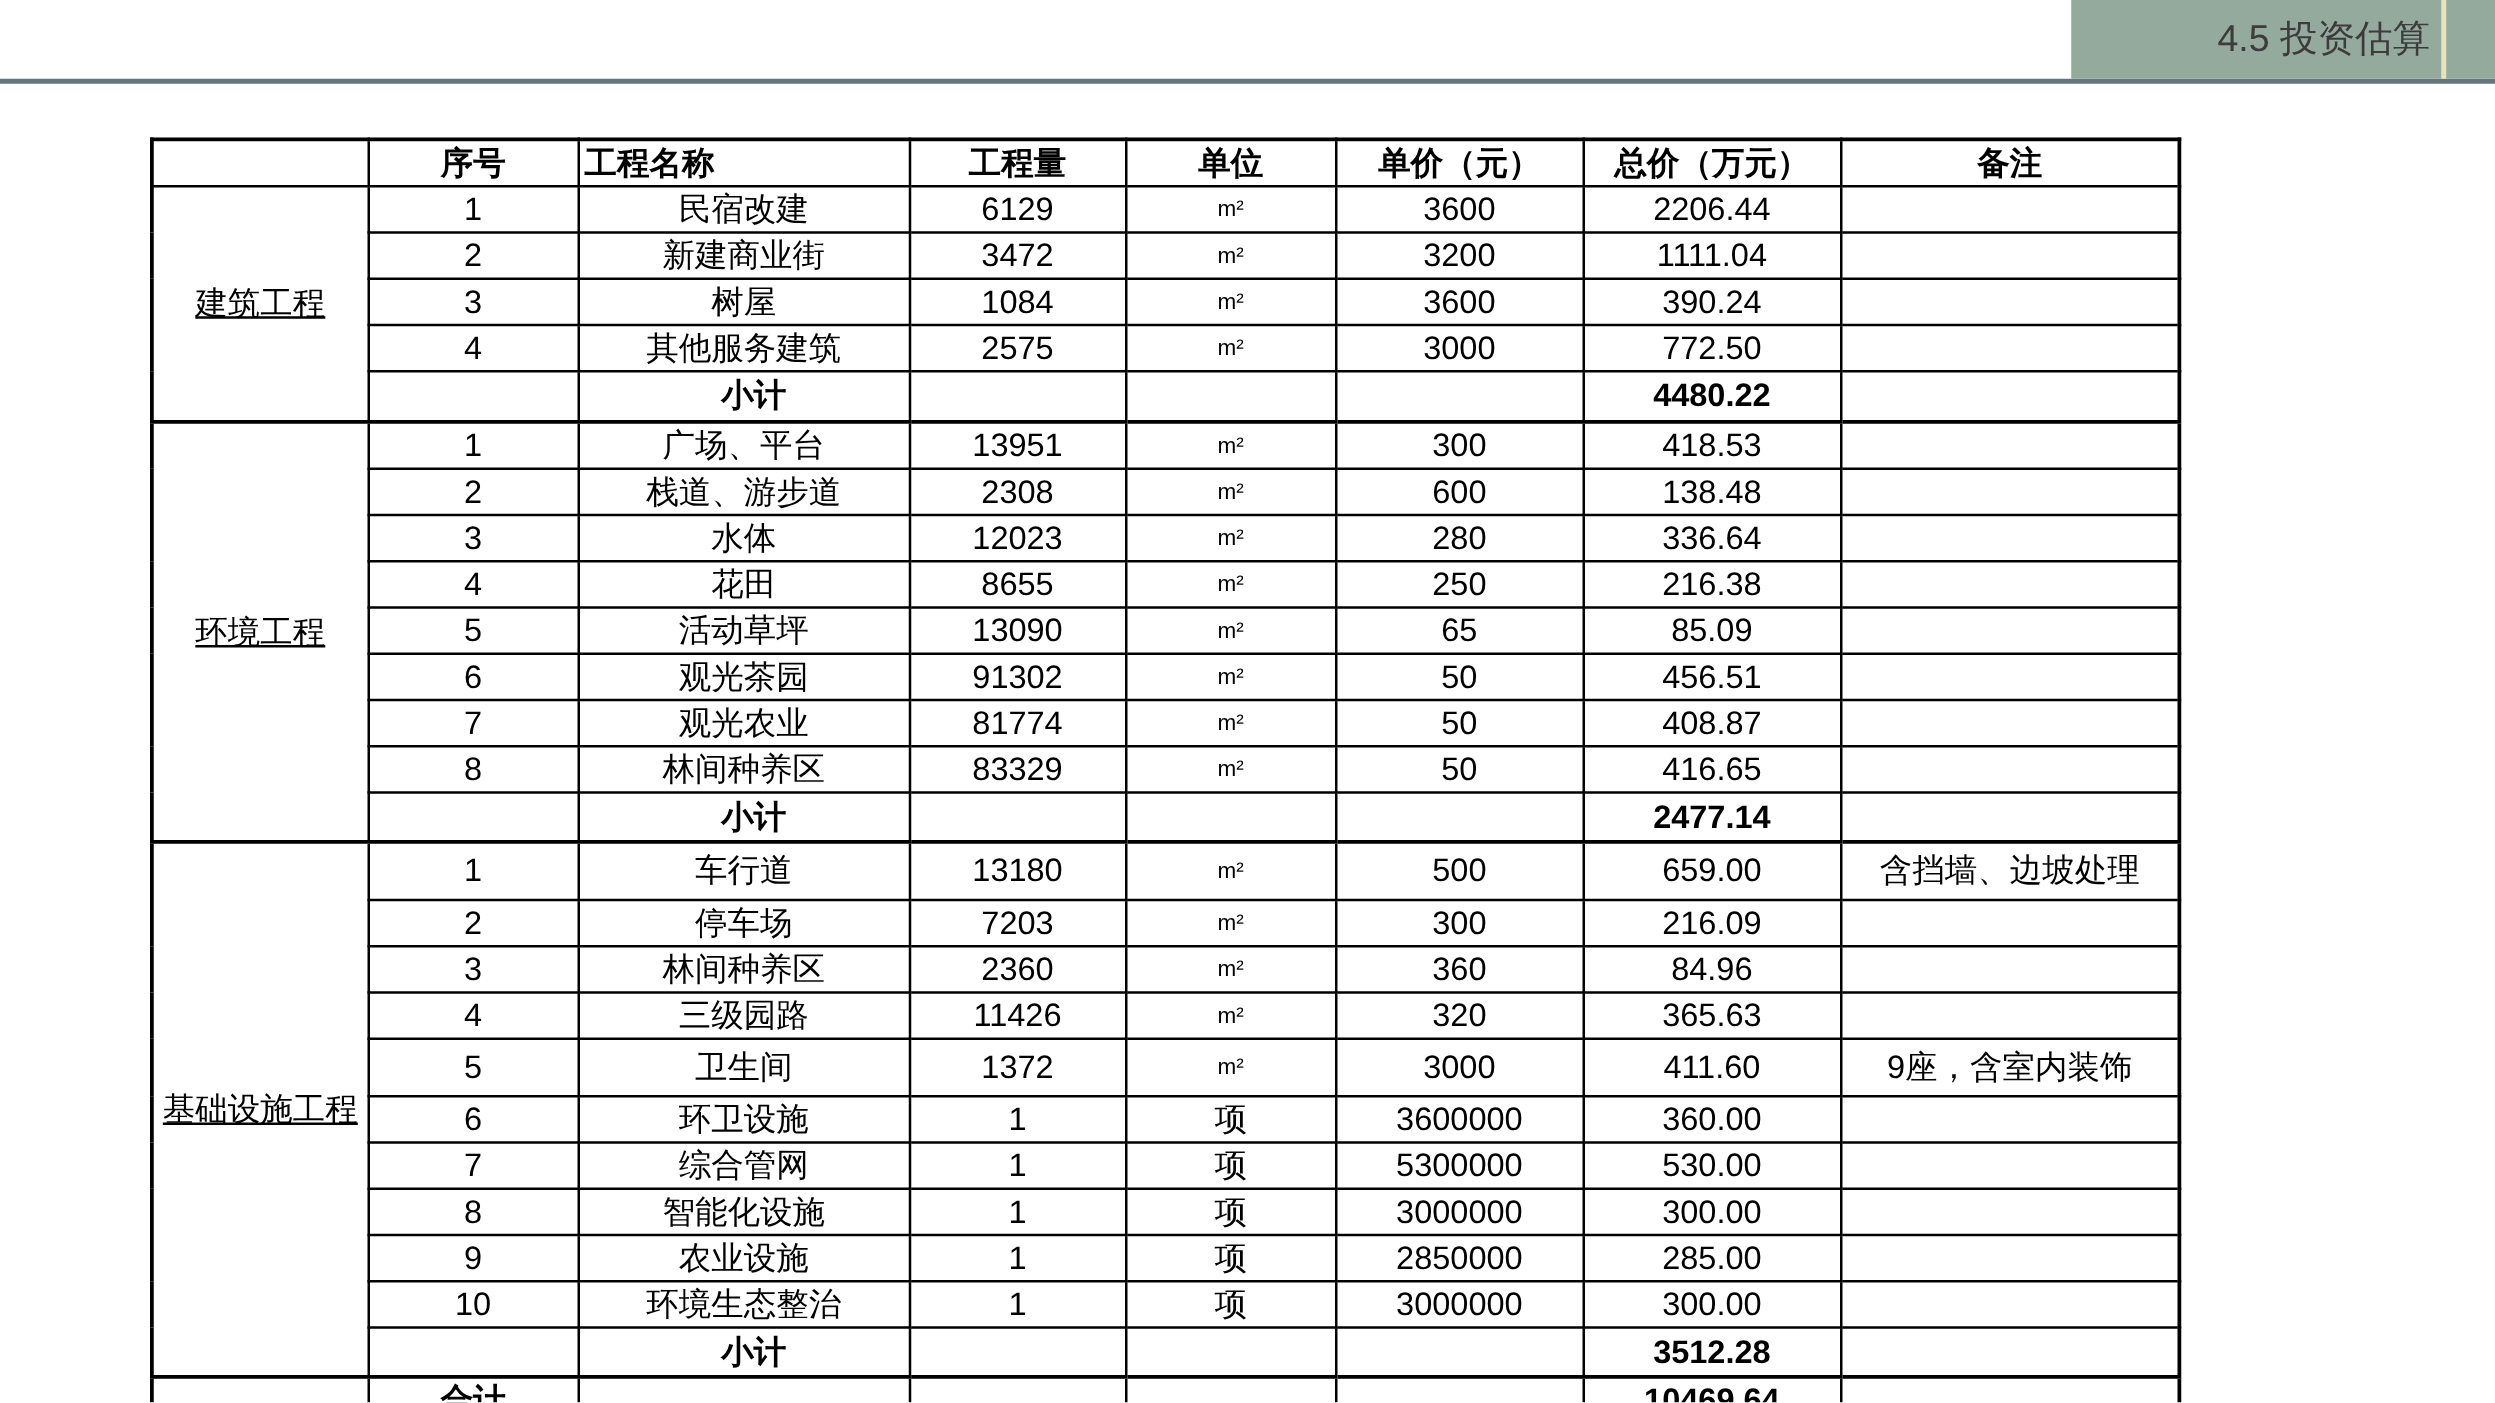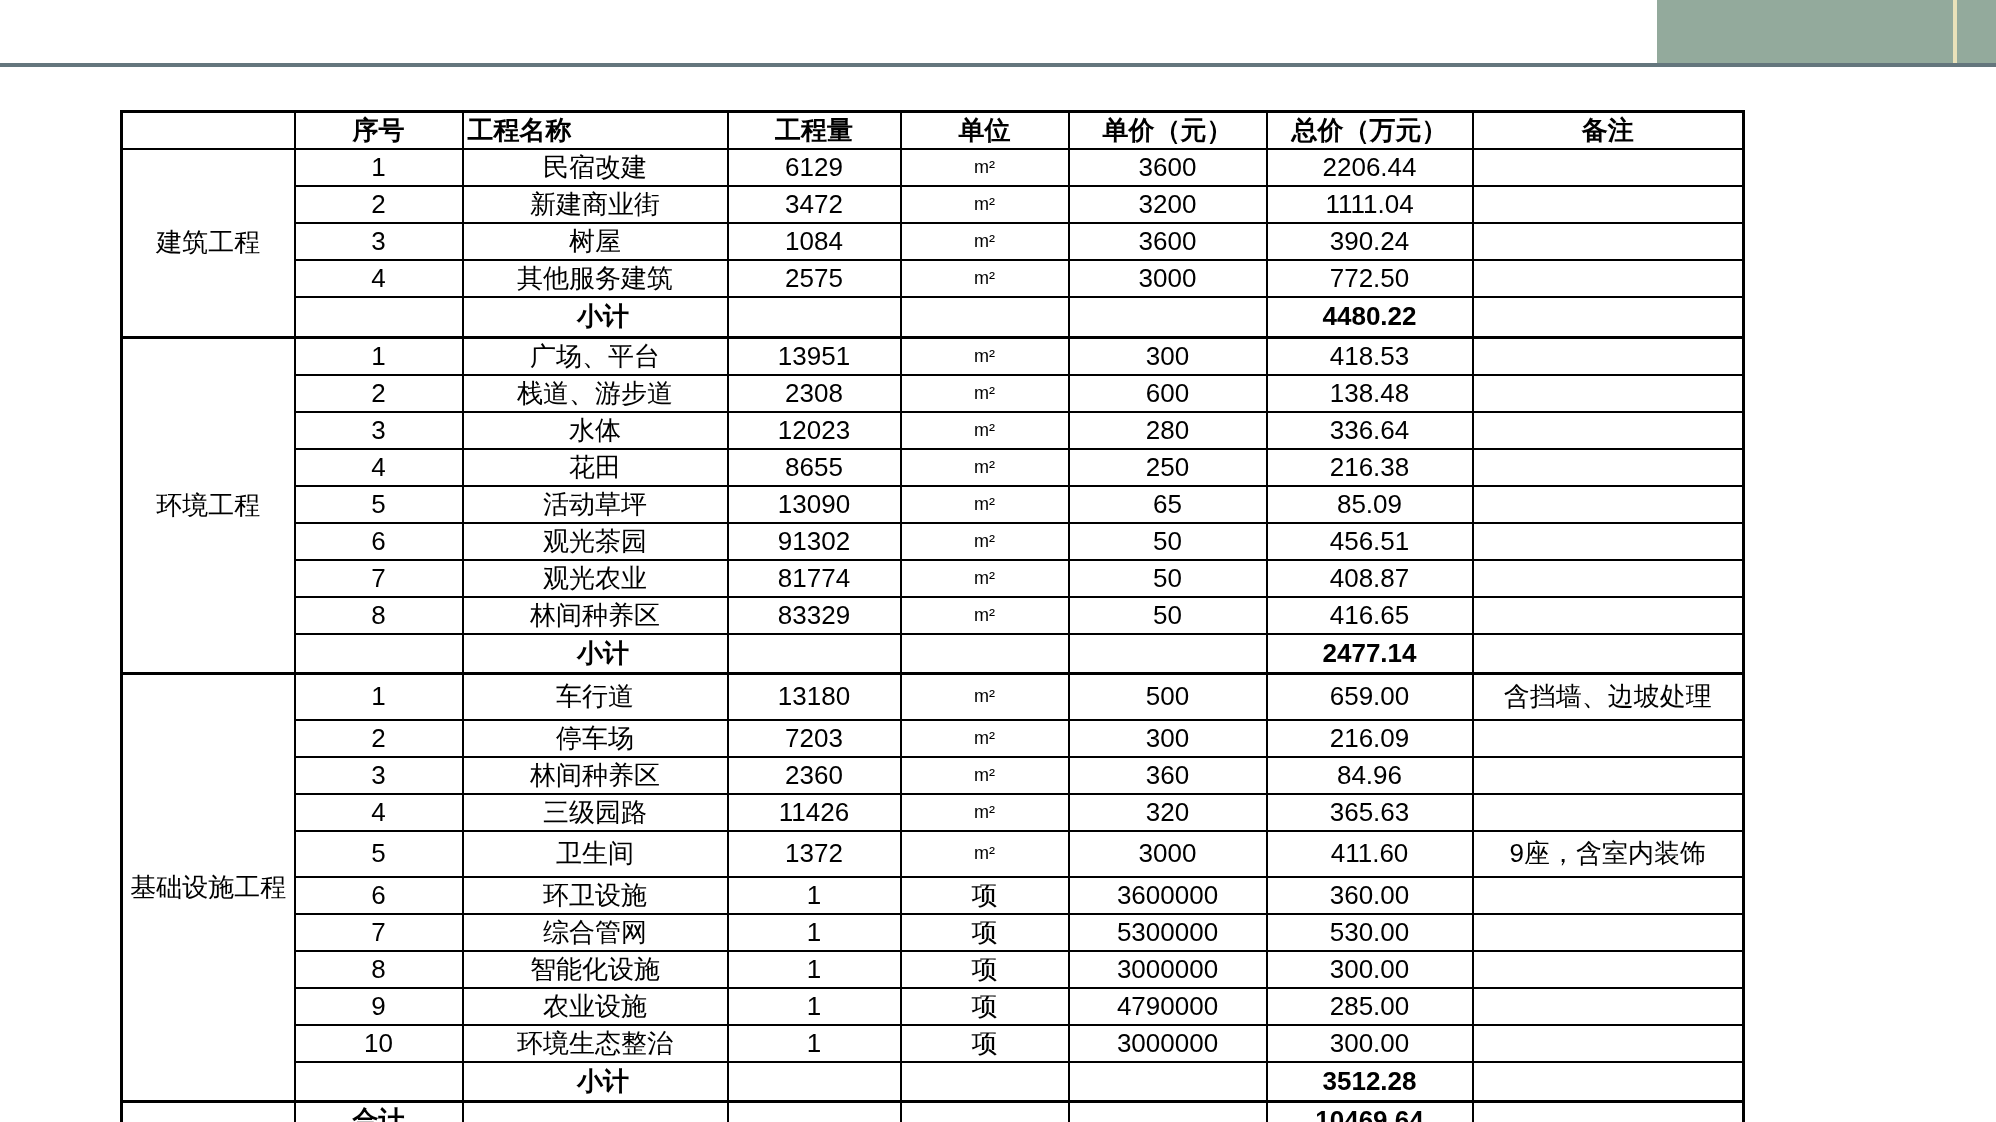--- a/index.html
+++ b/index.html
@@ -65,41 +65,42 @@
     white-space: nowrap;
     font-weight: normal;
   }
   tr.header-row { height: 35px; }
   tr.header-row th { font-weight: bold; }
   tr.header-row th.c-name { text-align: left; padding-left: 4px; margin-left: 48px; }
 
   tr.data-row { height: 34px; }
   tr.data-row.tall { height: 46px; }
   td.c-name { text-align: left; padding-left: 6px; }
-  td.group-cell { text-align: center; }
+  td.group-cell { text-align: center; text-decoration: underline; }
   td.top-align { vertical-align: top; padding-top: 1px; margin-top: 44px; }
   td.unit-m2 { font-size: 18px; }
 
   tr.subtotal-row { height: 40px; }
   tr.subtotal-row td.c-name,
   tr.subtotal-row td.c-total { font-weight: bold; }
   tr.subtotal-row td.c-name { padding-left: 16px; }
 
   tr.grand-row { height: 38px; }
   tr.grand-row td { font-weight: bold; }
   tr.grand-row td, table.estimate tr.section-start td { border-top: 3px solid #000; }
 </style>
 </head>
 <body>
 
 <div class="page">
 
   <div class="top-rule"></div>
 
   <div class="header-block">
+    <span class="header-title">4.5 投资估算</span>
     <div class="header-stripe"></div>
   </div>
 
   <table class="estimate">
     <colgroup>
       <col style="width:173px">
         <col style="width:168px">
         <col style="width:265px">
       <col style="width:173px">
         <col style="width:168px">
@@ -319,21 +320,21 @@
           <td class="c-unit">项</td>
           <td class="c-price">3000000</td>
           <td class="c-total">300.00</td>
           <td class="c-remark"></td>
         </tr>
         <tr class="data-row">
           <td class="c-index">9</td>
           <td class="c-name">农业设施</td>
           <td class="c-qty">1</td>
           <td class="c-unit">项</td>
-          <td class="c-price">4790000</td>
+          <td class="c-price">2850000</td>
           <td class="c-total">285.00</td>
           <td class="c-remark"></td>
         </tr>
         <tr class="data-row">
           <td class="c-index">10</td>
           <td class="c-name">环境生态整治</td>
           <td class="c-qty">1</td>
           <td class="c-unit">项</td>
           <td class="c-price">3000000</td>
           <td class="c-total">300.00</td>

